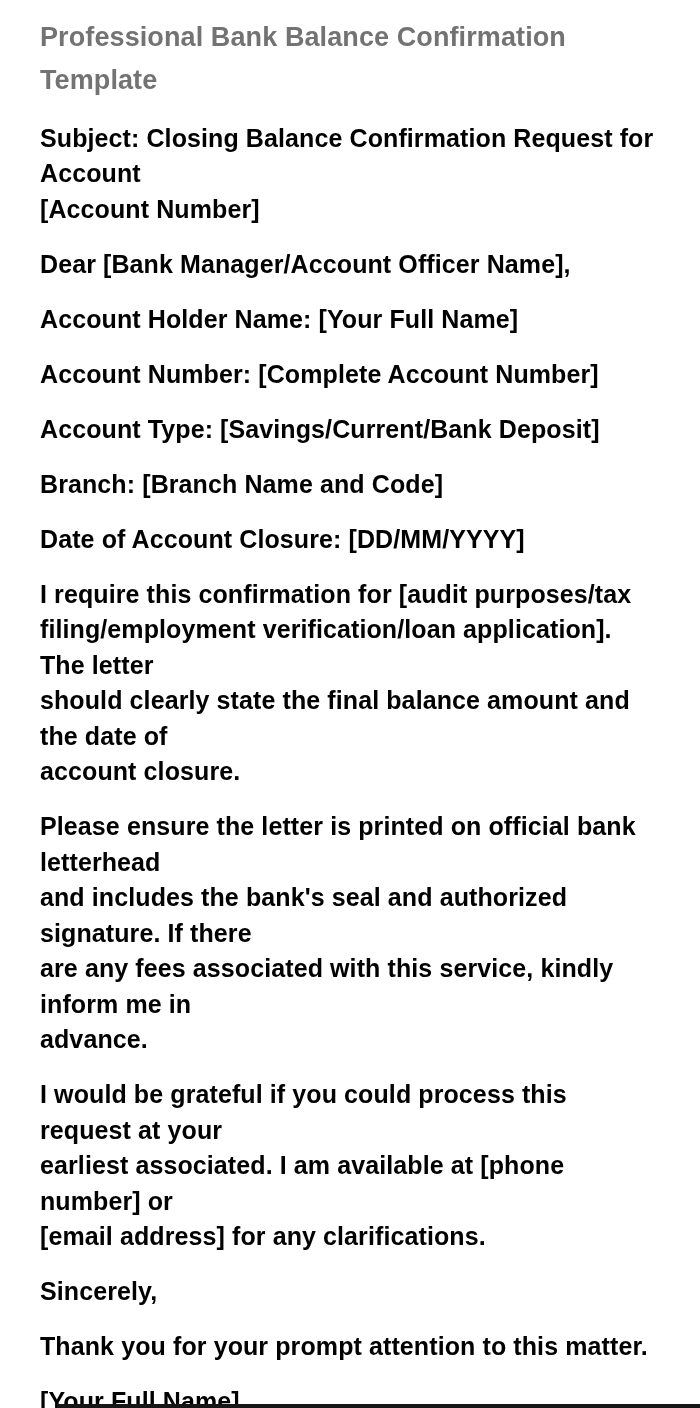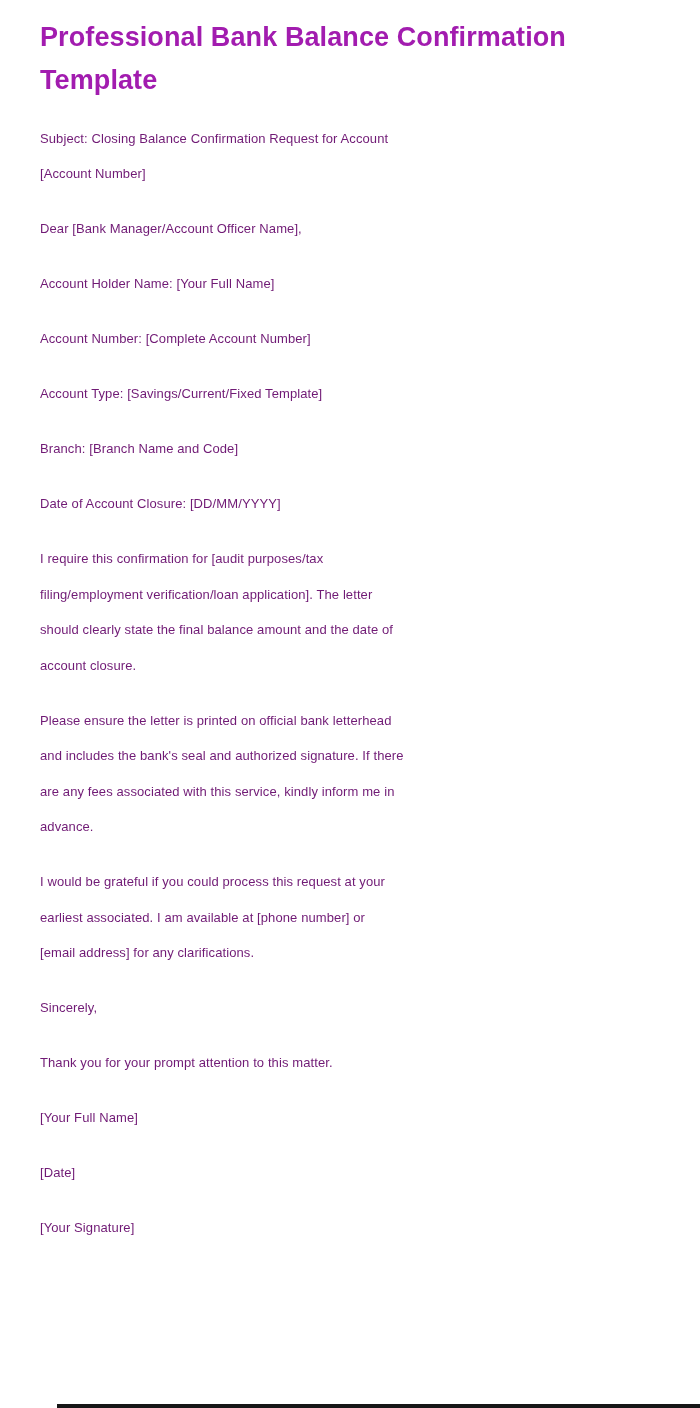--- a/index.html
+++ b/index.html
@@ -15,30 +15,30 @@
     font-family: "Liberation Sans", sans-serif;
     -webkit-font-smoothing: antialiased;
   }
   .doc {
     padding: 16px 40px 0 40px;
   }
   .doc-title {
     font-size: 27px;
     line-height: 42.5px;
     font-weight: 700;
-    color: #a21caf;
+    color: #737373;
     margin: 0 0 10px 0;
     white-space: pre-line;
     letter-spacing: 0.1px;
   }
   .para {
-    font-size: 13px;
+    font-size: 25px;
     line-height: 35.5px;
-    font-weight: 400;
-    color: #701a75;
+    font-weight: 700;
+    color: #000000;
     margin: 19.5px 0;
     white-space: pre-line;
     letter-spacing: 0.1px;
   }
   .bottom-divider {
     position: absolute;
     left: 57px;
     right: 0;
     bottom: 0;
     height: 4px;
@@ -50,21 +50,21 @@
 
 <main class="doc">
   <h1 class="doc-title">Professional Bank Balance Confirmation
 Template</h1>
   <div id="paragraphs">
       <p class="para">Subject: Closing Balance Confirmation Request for Account
 [Account Number]</p>
       <p class="para">Dear [Bank Manager/Account Officer Name],</p>
       <p class="para">Account Holder Name: [Your Full Name]</p>
       <p class="para">Account Number: [Complete Account Number]</p>
-      <p class="para">Account Type: [Savings/Current/Fixed Template]</p>
+      <p class="para">Account Type: [Savings/Current/Bank Deposit]</p>
       <p class="para">Branch: [Branch Name and Code]</p>
       <p class="para">Date of Account Closure: [DD/MM/YYYY]</p>
       <p class="para">I require this confirmation for [audit purposes/tax
 filing/employment verification/loan application]. The letter
 should clearly state the final balance amount and the date of
 account closure.</p>
       <p class="para">Please ensure the letter is printed on official bank letterhead
 and includes the bank's seal and authorized signature. If there
 are any fees associated with this service, kindly inform me in
 advance.</p>

